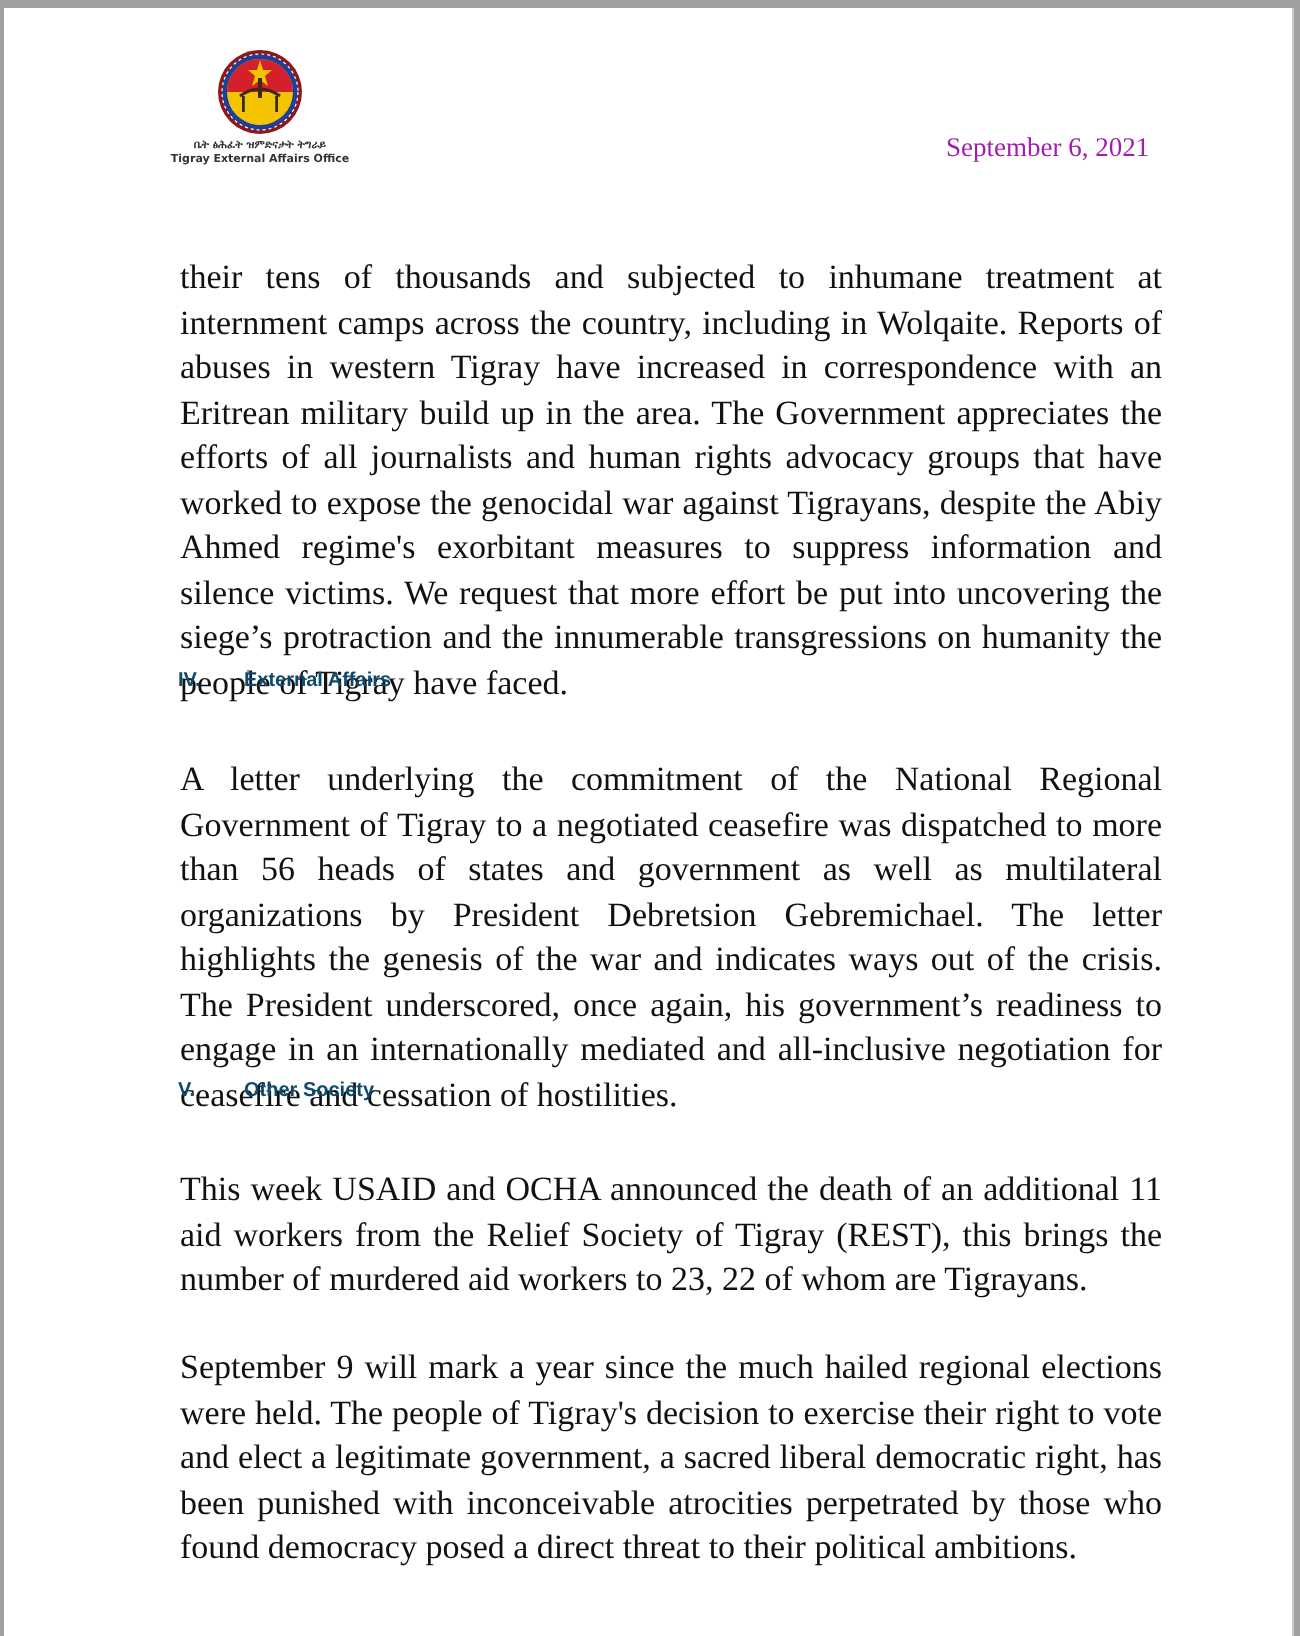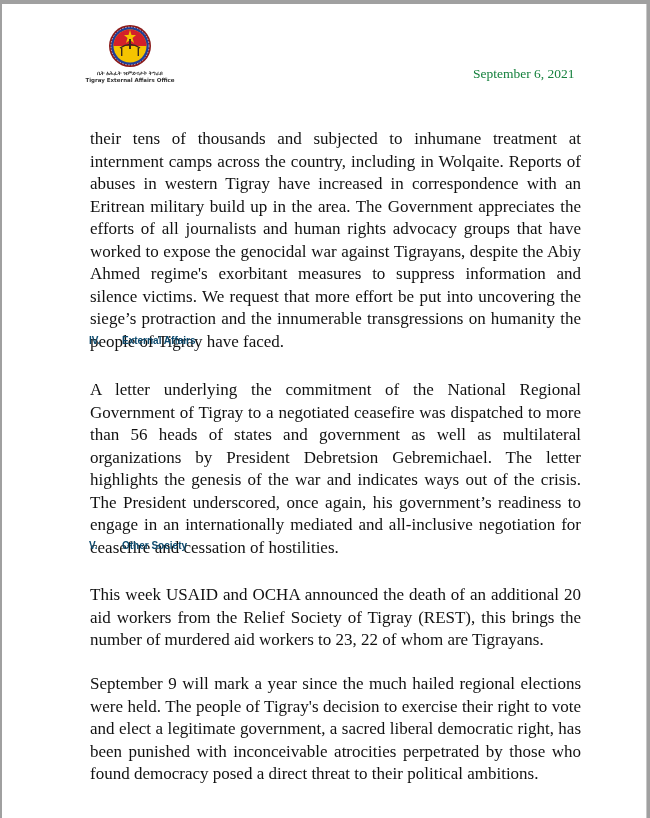--- a/index.html
+++ b/index.html
@@ -51,21 +51,21 @@
       line-height: 7px;
       white-space: nowrap;
       font-weight: bold;
     }
     .date {
       position: absolute;
       left: 471px;
       top: 62px;
       font-family: "Liberation Serif", serif;
       font-size: 13.5px;
-      color: #15803d;
+      color: #a21caf;
     }
     .body-text {
       position: absolute;
       left: 88px;
       width: 491px;
       font-family: "Liberation Serif", serif;
       font-size: 17px;
       line-height: 22.5px;
       color: #111;
       text-align: justify;
@@ -113,17 +113,17 @@
   <div class="heading" style="top:331px;">
     <span class="num">IV.</span><span>External Affairs</span>
   </div>
 
   <p class="body-text" style="top:375px;">A letter underlying the commitment of the National Regional Government of Tigray to a negotiated ceasefire was dispatched to more than 56 heads of states and government as well as multilateral organizations by President Debretsion Gebremichael. The letter highlights the genesis of the war and indicates ways out of the crisis. The President underscored, once again, his government’s readiness to engage in an internationally mediated and all-inclusive negotiation for ceasefire and cessation of hostilities.</p>
 
   <div class="heading" style="top:536px;">
     <span class="num">V.</span><span>Other Society</span>
   </div>
 
-  <p class="body-text" style="top:580px;">This week USAID and OCHA announced the death of an additional 20 aid workers from the Relief Society of Tigray (REST), this brings the number of murdered aid workers to 23, 22 of whom are Tigrayans.</p>
+  <p class="body-text" style="top:580px;">This week USAID and OCHA announced the death of an additional 11 aid workers from the Relief Society of Tigray (REST), this brings the number of murdered aid workers to 23, 22 of whom are Tigrayans.</p>
 
   <p class="body-text" style="top:669px;">September 9 will mark a year since the much hailed regional elections were held. The people of Tigray's decision to exercise their right to vote and elect a legitimate government, a sacred liberal democratic right, has been punished with inconceivable atrocities perpetrated by those who found democracy posed a direct threat to their political ambitions.</p>
 
 </div>
 
 </body></html>

